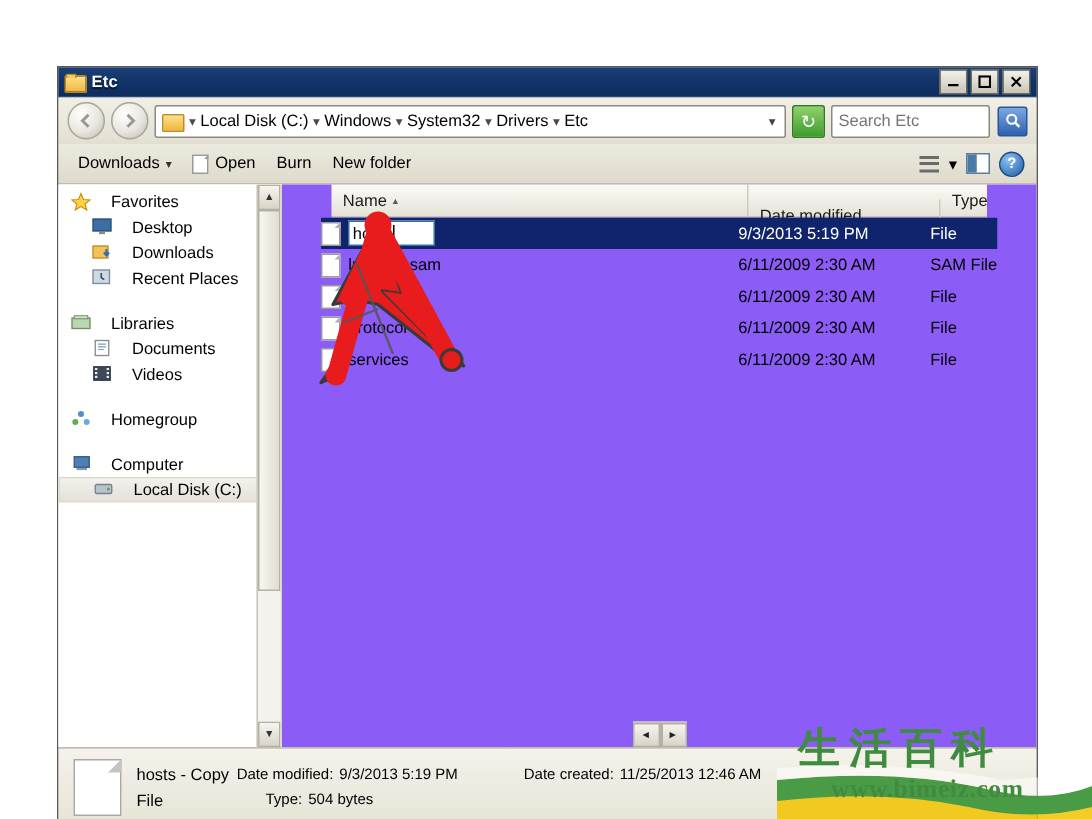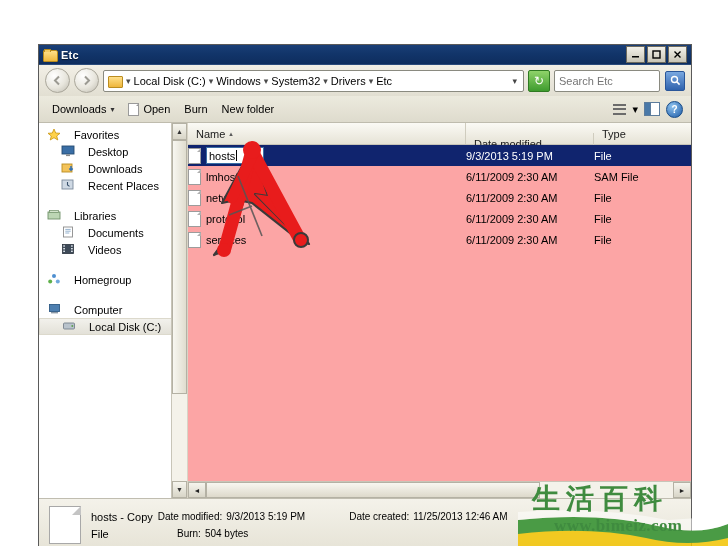--- a/index.html
+++ b/index.html
@@ -153,21 +153,21 @@
     height:15px;flex:0 0 auto;background:linear-gradient(to bottom,#f6f5ee,#d8d5c7);
     border:1px solid #b4b1a4;display:flex;align-items:center;justify-content:center;font-size:7px;color:#333;
   }
   .sb-track{flex:1 1 auto;background:#f4f2ea;position:relative;}
   .sb-thumb{
     position:absolute;left:0;right:0;top:0;height:74%;
     background:linear-gradient(to right,#f8f7f1,#e0ddcf);
     border:1px solid #b4b1a4;
   }
   
-  .filelist{flex:1 1 auto;display:flex;flex-direction:column;min-width:0;background:#fca5a5;}
+  .filelist{flex:1 1 auto;display:flex;flex-direction:column;min-width:0;background:#8b5cf6;align-items:center;}
   .colhead{
     height:21px;flex:0 0 auto;display:flex;align-items:center;
     background:linear-gradient(to bottom,#fbfaf5,#e6e3d6);
     border-bottom:1px solid #c8c5b8;
   }
   .col{
     height:100%;display:flex;align-items:center;padding-left:8px;font-size:11px;
     border-right:1px solid #cfccbe;box-sizing:border-box;white-space:nowrap;color:#1a1a1a;
   }
   .col.name{width:278px;flex:0 0 auto;}
@@ -560,21 +560,21 @@
     <span class="status-txt">
       <span class="status-line">
         <span class="st-strong">hosts - Copy</span>
         <span class="st-lbl">Date modified:</span>
         <span class="st-val">9/3/2013 5:19 PM</span>
         <span class="st-lbl st-col2">Date created:</span>
         <span class="st-val">11/25/2013 12:46 AM</span>
       </span>
       <span class="status-line">
         <span class="st-file">File</span>
-        <span class="st-size">Burn:</span>
+        <span class="st-size">Type:</span>
         <span class="st-size" style="margin-left:4px">504 bytes</span>
       </span>
     </span>
   </div>
 </div>
 
 <svg id="annotation" viewBox="0 0 728 546">
   <g fill="#e81c1c" stroke="#3a3a3a" stroke-width="2.2" stroke-linejoin="round">
     <path d="M252 148
              L232 197

